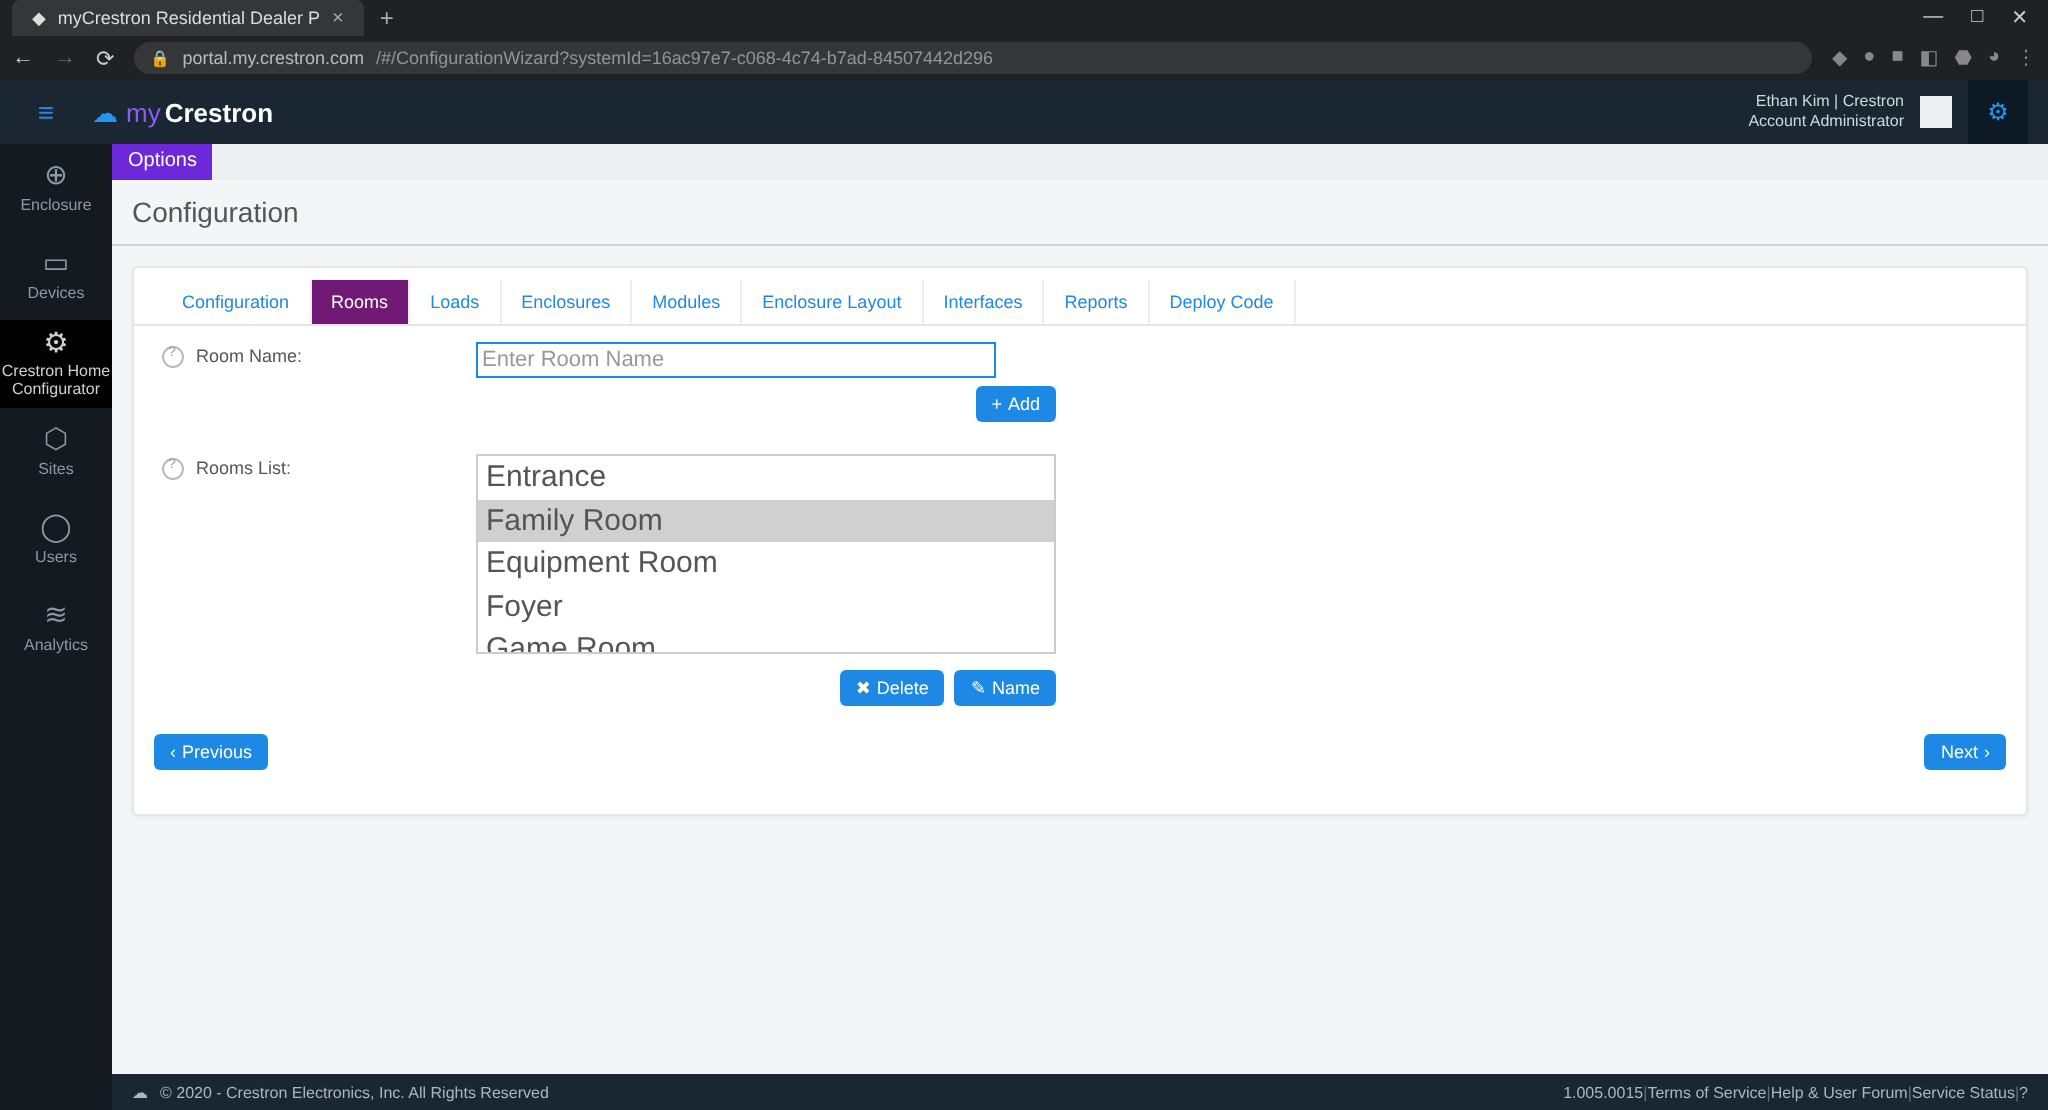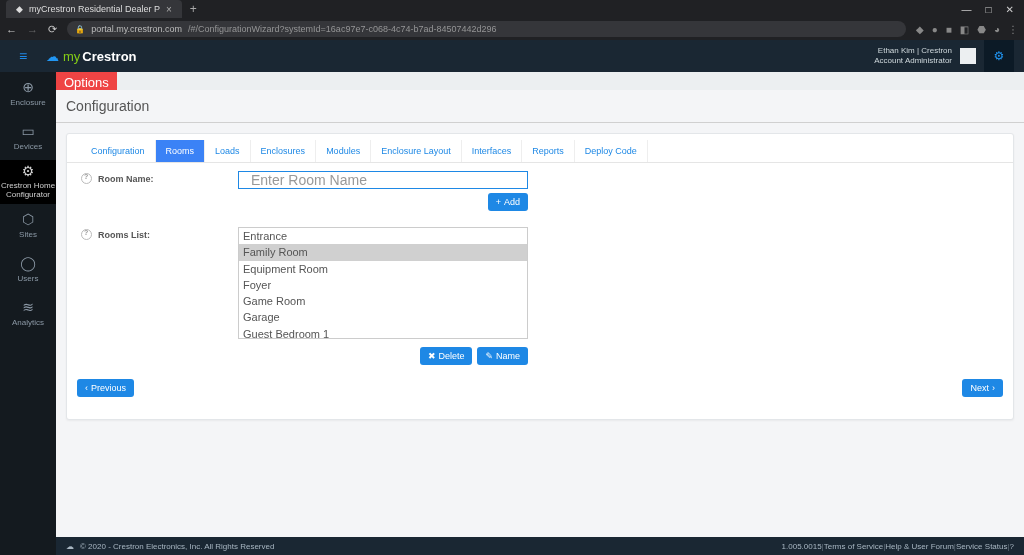--- a/index.html
+++ b/index.html
@@ -17,54 +17,54 @@
 .url{flex:1;background:#35363a;border-radius:10px;height:16px;display:flex;align-items:center;padding:0 8px;color:#bbb;font-size:9px;gap:6px}
 .url .lock{font-size:8px}
 .exticons{display:flex;gap:8px;color:#888;font-size:10px}
 
 
 .appbar{display:flex;align-items:center;height:32px;background:#1a2733;padding:0 10px 0 0}
 .hamburger{width:46px;text-align:center;color:#1e88e5;font-size:14px}
 .brand{color:#fff;font-size:13px;font-weight:500;display:flex;align-items:center;gap:2px}
 .brand .cloud{color:#2196f3;margin-right:2px}
 .brand b{color:#fff}
-.brand span.light{color:#84cc16}
+.brand span.light{color:#8b5cf6}
 .usercluster{margin-left:auto;display:flex;align-items:center;gap:8px;color:#cfd8dc;font-size:8px}
 .usercluster .role{color:#cfd8dc}
 .avatar{width:16px;height:16px;background:#eceff1}
 .gear{width:30px;height:32px;background:#0c1a26;color:#2196f3;display:flex;align-items:center;justify-content:center;font-size:12px}
 
 
 .shell{display:flex;height:calc(555px - 18px - 22px - 32px)}
 .rail{width:56px;background:#141a1f}
 .rail .item{display:flex;flex-direction:column;align-items:center;justify-content:center;color:#8b98a5;font-size:8px;height:44px;gap:3px;text-align:center;line-height:1.1}
 .rail .item.active{background:#000;color:#d0d0d0}
 .rail .item .icon{font-size:14px}
 
 .content{flex:1;display:flex;flex-direction:column;background:#f4f5f7;position:relative}
 .subtabs{height:18px;background:#eceff1;display:flex}
-.subtabs .st{background:#ef4444;color:#fff;font-size:13px;padding:3px 8px}
+.subtabs .st{background:#6d28d9;color:#fff;font-size:10px;padding:3px 8px}
 .pageTitle{font-size:14px;color:#555;padding:8px 10px;border-bottom:1px solid #d0d0d0;font-weight:400}
 
 .stage{flex:1;padding:10px;overflow:auto}
 .card{background:#fff;border:1px solid #e3e6e9;border-radius:3px;box-shadow:0 1px 2px rgba(0,0,0,.05);padding:6px 0 16px;position:relative}
 .wiztabs{border-bottom:1px solid #e5e5e5;padding:0 14px;display:flex;gap:0}
 .wiztabs .wt{color:#1e88e5;font-size:9px;padding:6px 10px;border-right:1px solid #eee}
-.wiztabs .wt.active{background:#3b82f6;color:#fff}
+.wiztabs .wt.active{background:#701a75;color:#fff}
 
 .formrow{display:flex;align-items:flex-start;padding:8px 14px;gap:12px}
-.formrow .lbl{display:flex;align-items:flex-end;gap:6px;width:145px;color:#555;font-size:9px;font-weight:bold;padding-top:2px}
+.formrow .lbl{display:flex;align-items:flex-start;gap:6px;width:145px;color:#555;font-size:9px;font-weight:normal;padding-top:2px}
 .helpcircle{width:11px;height:11px;border:1px solid #bbb;border-radius:50%;display:inline-block;position:relative}
 .helpcircle::after{content:"?";color:#999;font-size:7px;position:absolute;left:2px;top:-1px}
 .inpwrap{width:300px;display:flex;flex-direction:column;gap:4px}
-.textin{width:290px;height:18px;border:1px solid #1e88e5;font-size:14px;padding:0 12px;color:#444}
+.textin{width:260px;height:18px;border:1px solid #1e88e5;font-size:11px;padding:0 2px;color:#444}
 .textin::placeholder{color:#999}
 .btnrow{display:flex;justify-content:flex-end;width:290px}
 .btn{background:#1e88e5;color:#fff;border:none;border-radius:3px;font-size:9px;padding:4px 8px;display:inline-flex;align-items:center;gap:3px}
-.listbox{width:290px;height:112px;border:1px solid #ccc;overflow-y:scroll;font-size:11px;color:#555;background:#fff}
+.listbox{width:290px;height:100px;border:1px solid #ccc;overflow-y:scroll;font-size:15px;color:#555;background:#fff}
 .listbox .opt{padding:1px 4px;line-height:1.3}
 .listbox .opt.sel{background:#d0d0d0}
 .rowbtns{display:flex;justify-content:flex-end;width:290px;gap:5px;margin-top:4px}
 .cardfooter{display:flex;justify-content:space-between;padding:6px 10px}
 
 .footer{position:absolute;bottom:0;left:0;right:0;height:18px;background:#1a2733;color:#a8b6c2;font-size:8px;display:flex;align-items:center;padding:0 10px}
 .footer .flinks{margin-left:auto;display:flex;}
 .footer .sep{opacity:.5}
 </style>
 </head>

